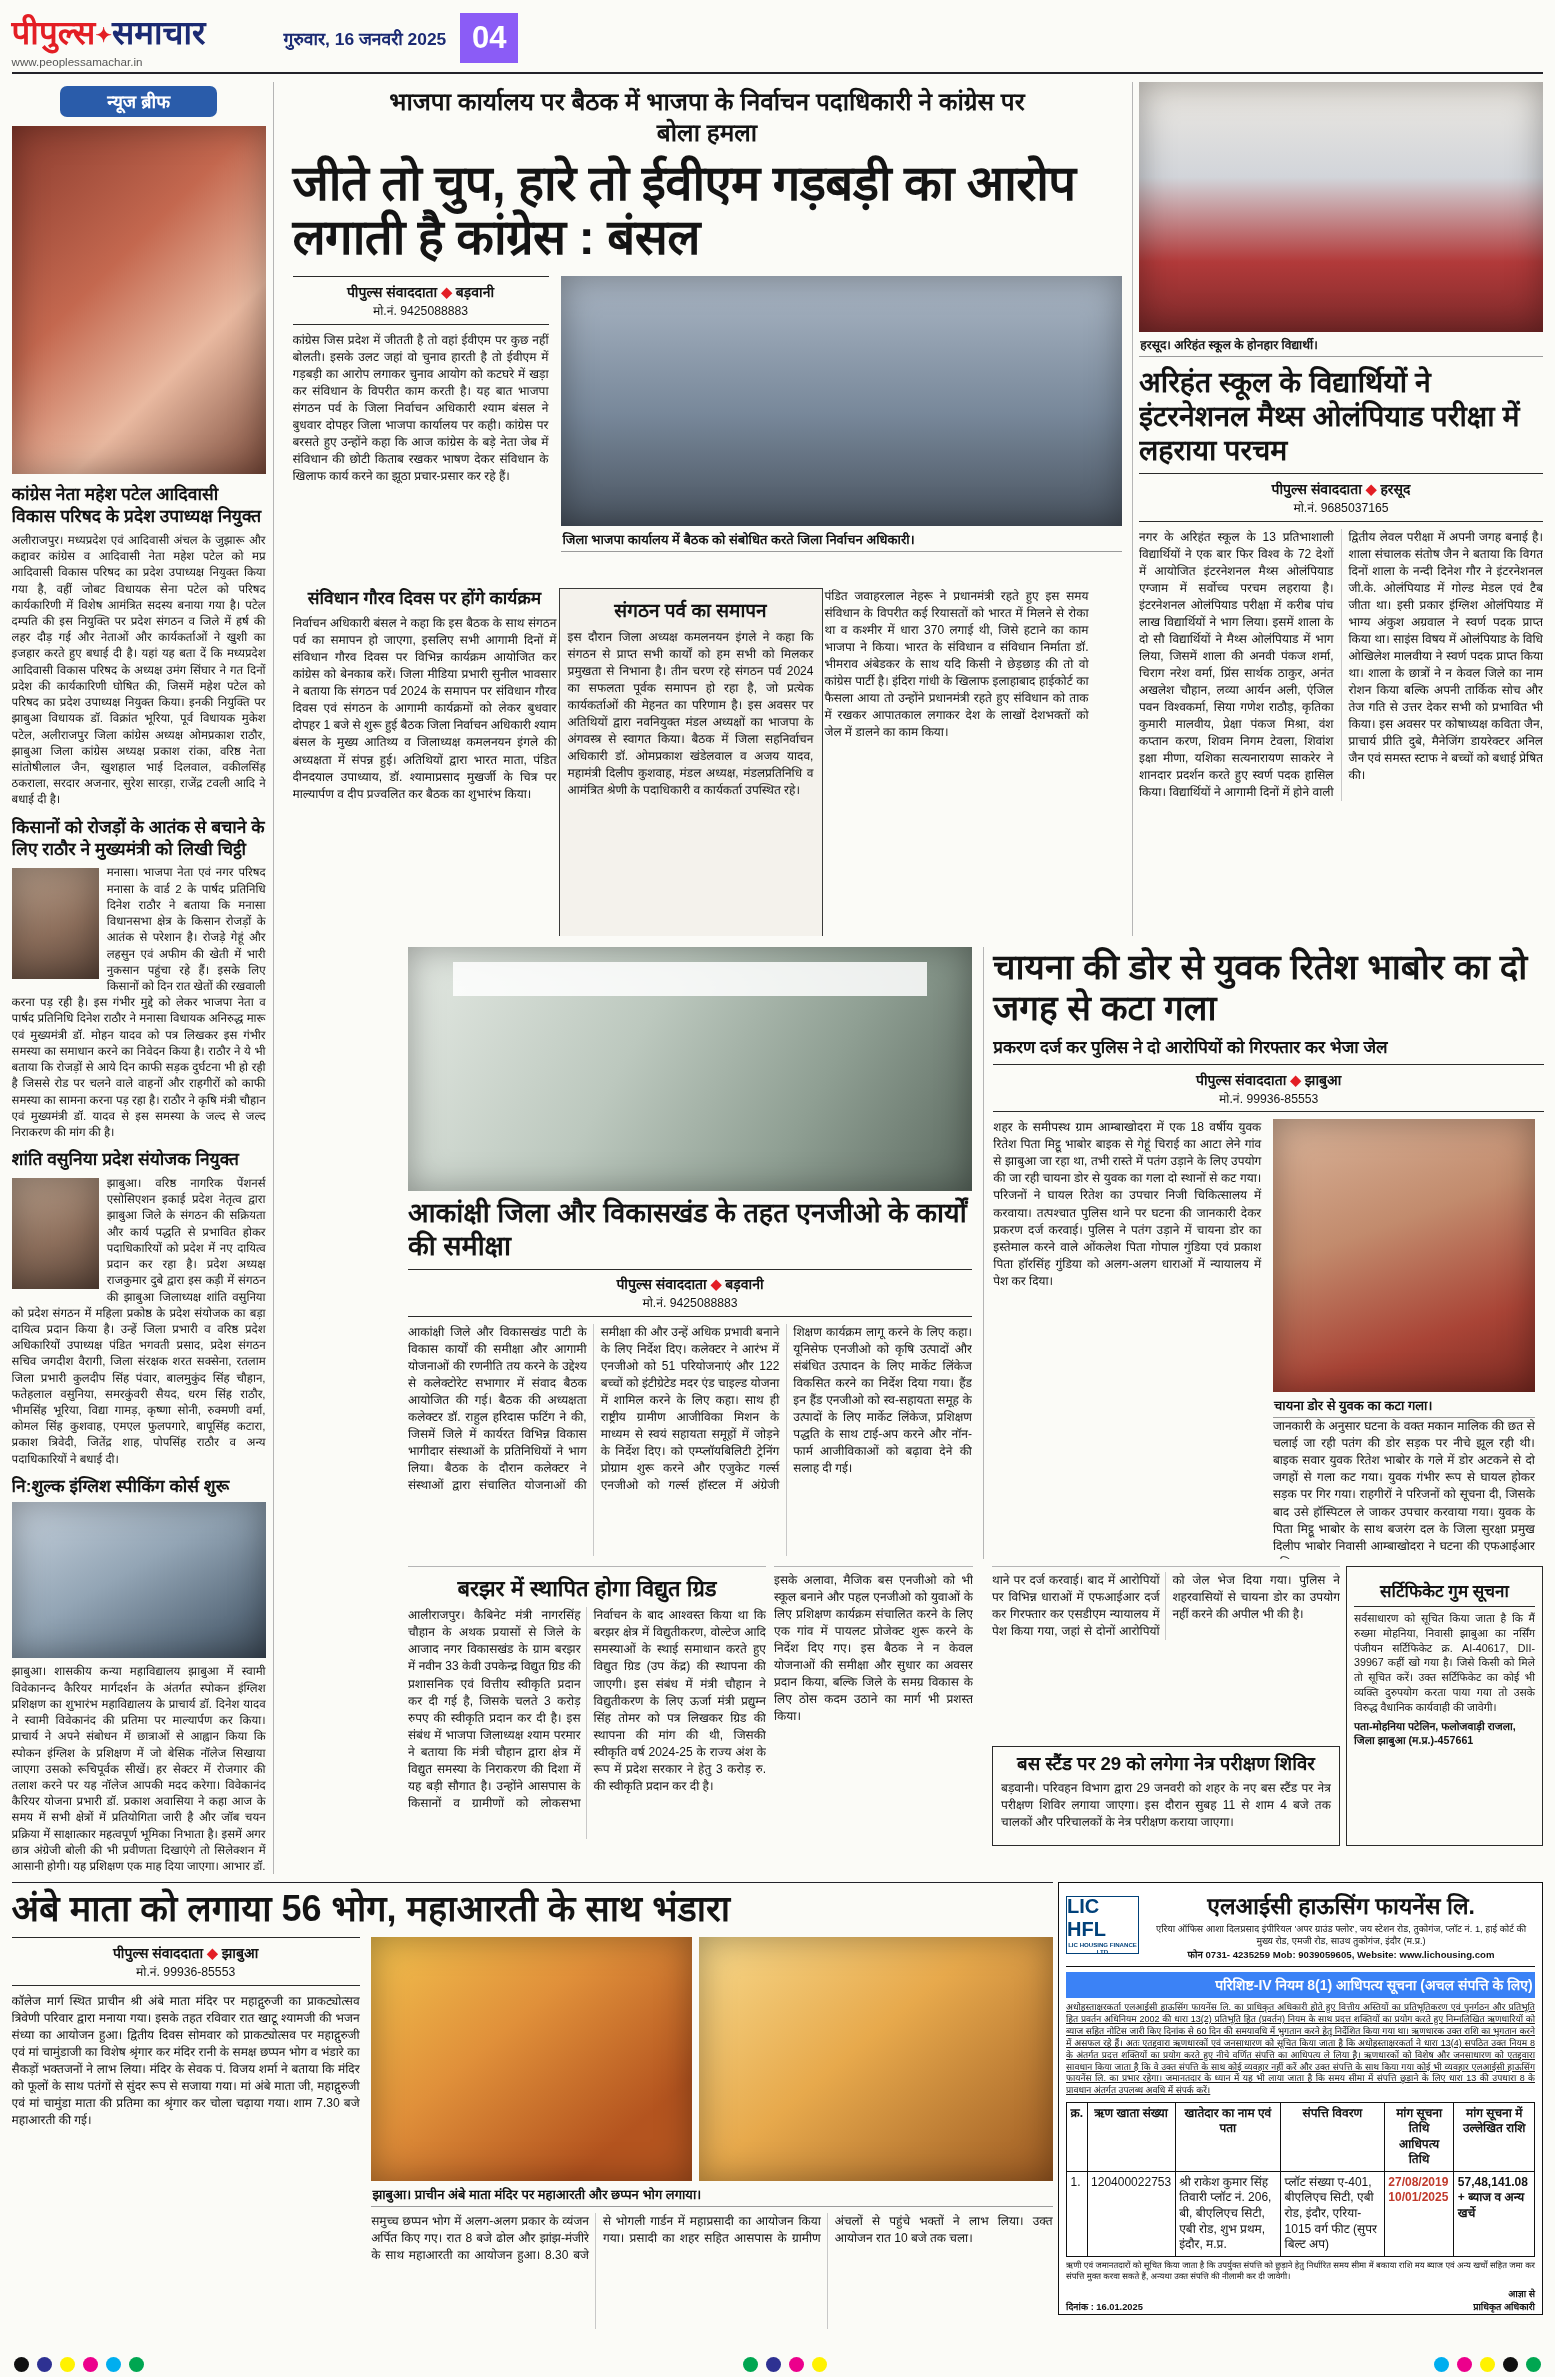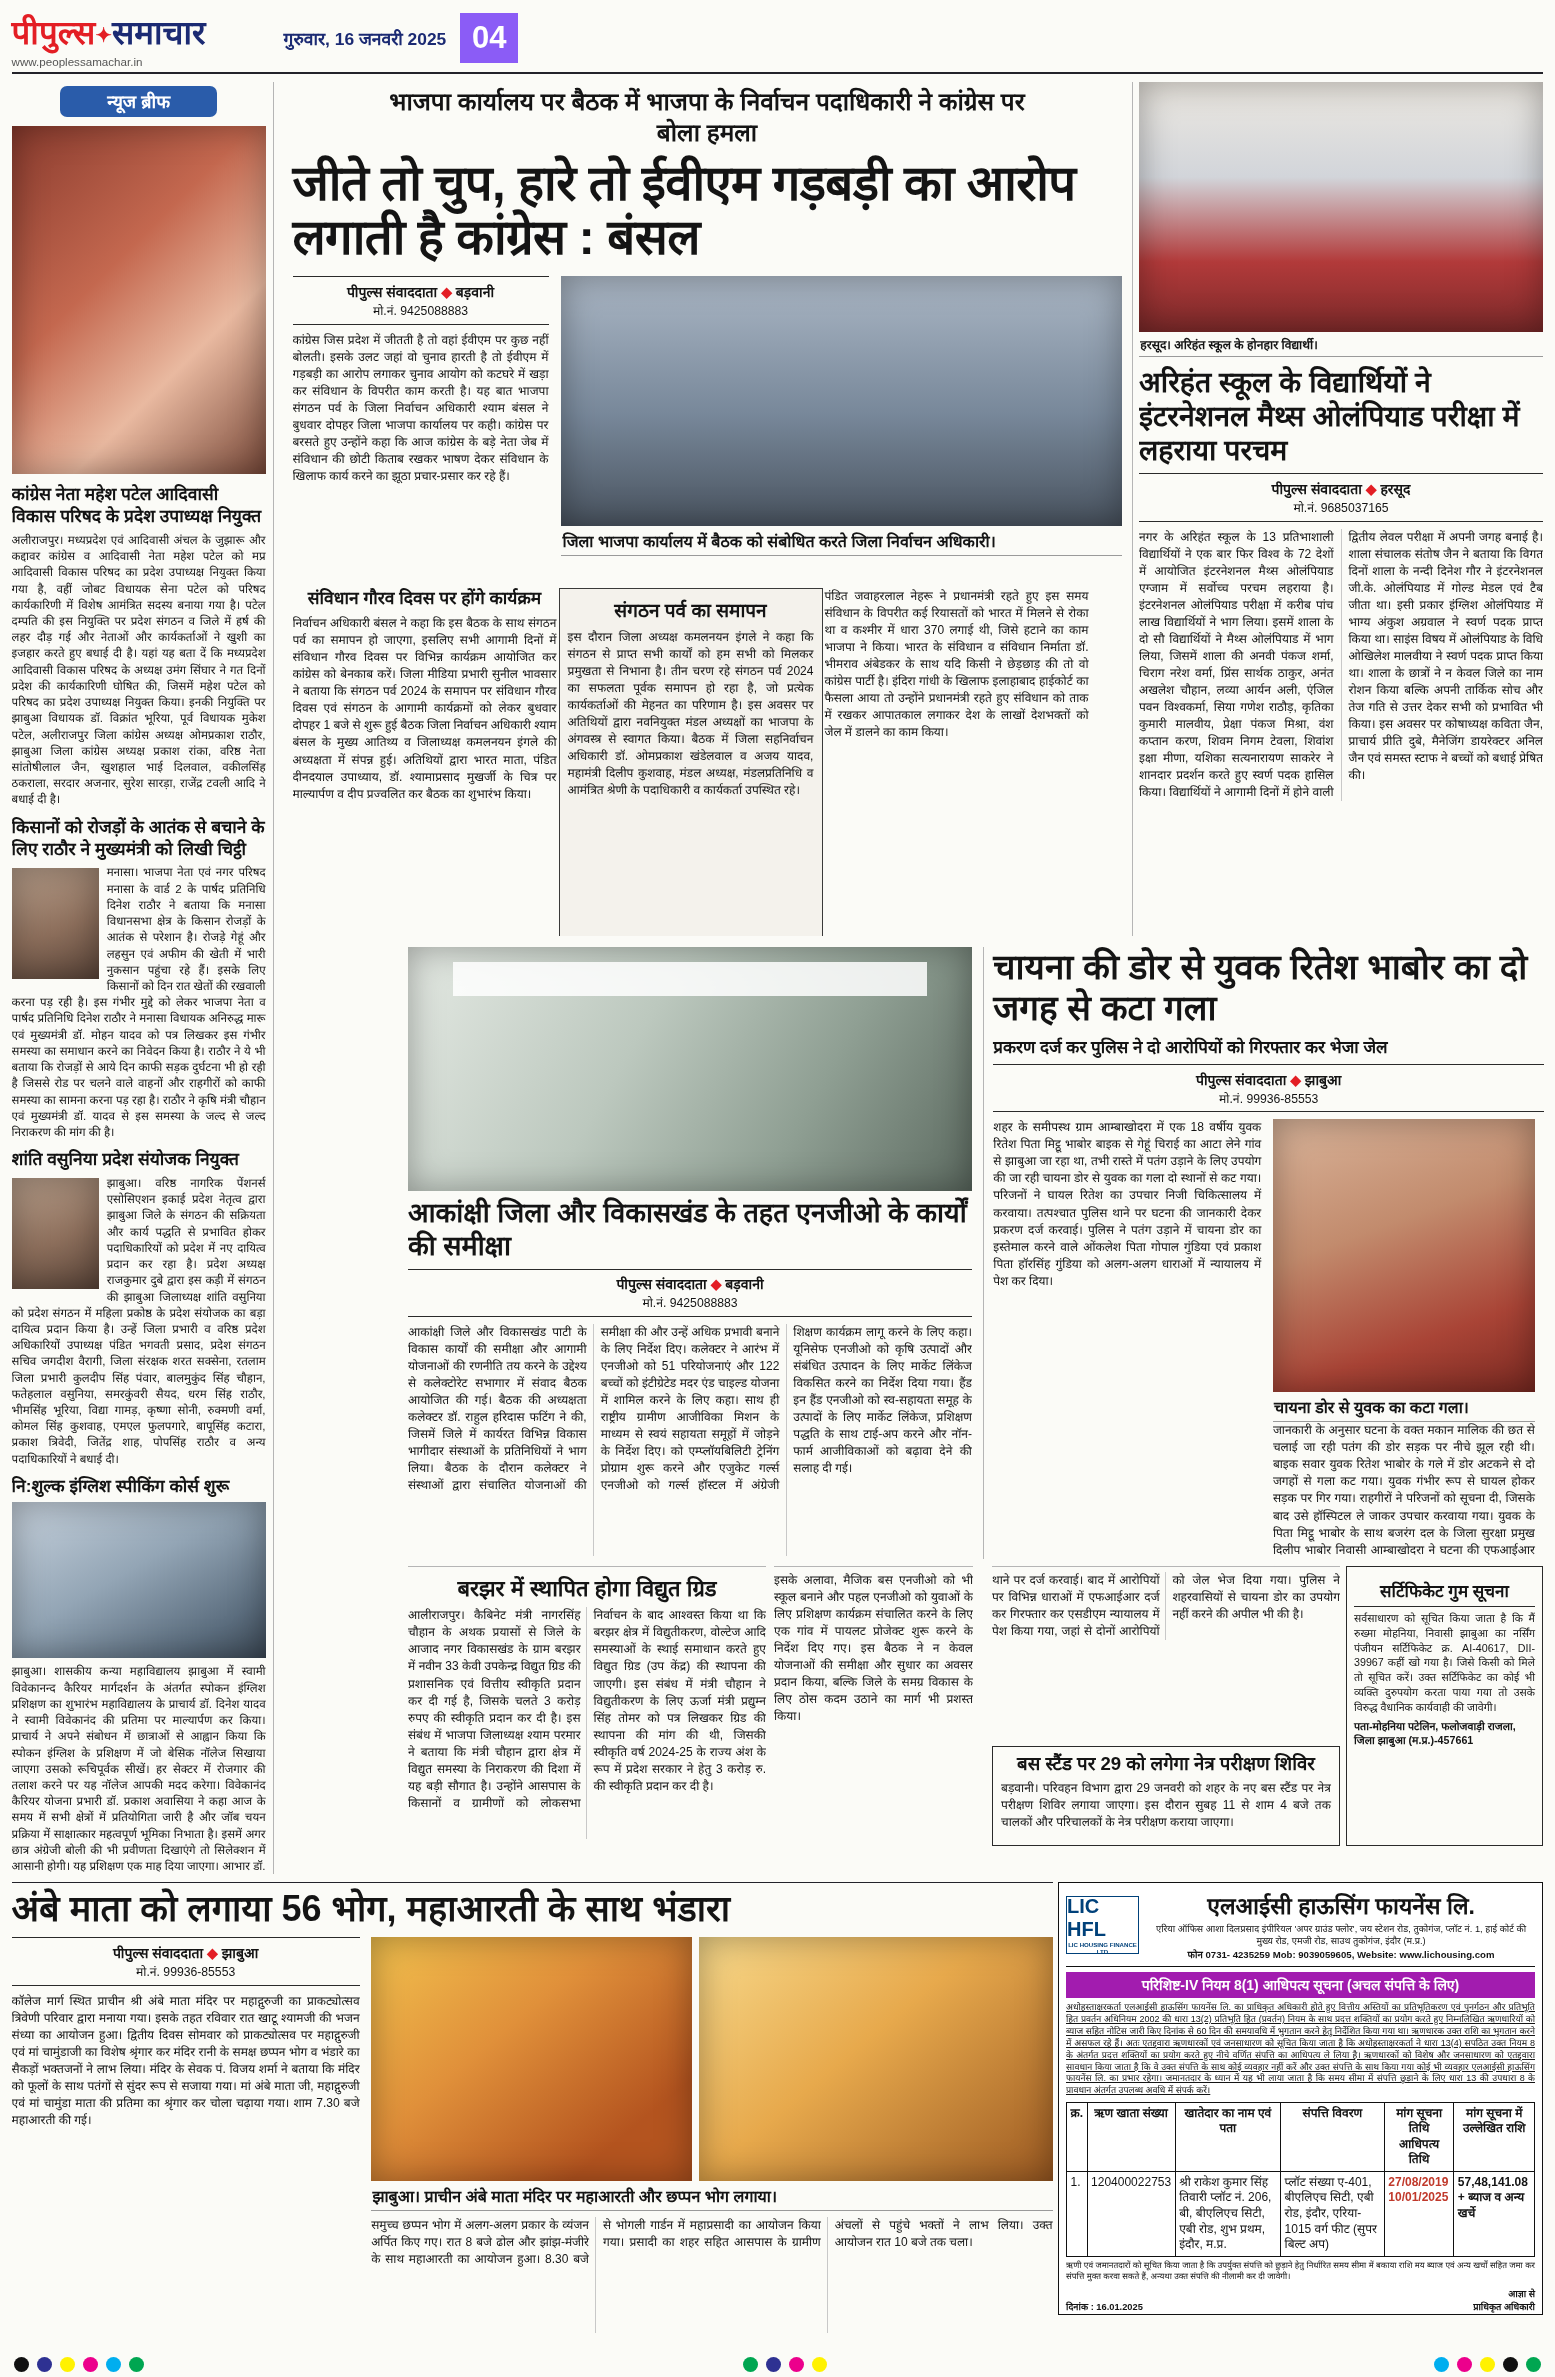--- a/index.html
+++ b/index.html
@@ -38,21 +38,21 @@
   .main-headline { font-size:49px; font-weight:800; line-height:1.1; letter-spacing:-0.6px; margin-bottom:11.6px; }
   .byline-block { border-top:1.2px solid #2a2a2a; border-bottom:1.2px solid #2a2a2a; padding:4.6px 0; text-align:center; margin-bottom:7px; }
   .byline { font-size:14px; font-weight:800; }
   .byline .sep { color:#e31e24; }
   .phone { font-size:12.2px; margin-top:1.2px; }
   .ma-row1 { display:flex; gap:12.8px; height:302px; overflow:hidden; }
   .ma-col1 { width:256px; }
   .body-text { font-size:12px; line-height:1.42; text-align:justify; }
   .ma-photo-wrap { flex:1; }
   .main-photo { width:100%; height:250px; background:linear-gradient(180deg,#aab6c4,#78889a 55%,#49535f); }
-  .photo-caption { font-size:16px; font-weight:700; padding:3.5px 1.2px; border-bottom:0.6px solid #9a9a9a; }
+  .photo-caption { font-size:13px; font-weight:700; padding:3.5px 1.2px; border-bottom:0.6px solid #9a9a9a; }
   .ma-row2 { display:flex; gap:2px; margin-top:9.3px; height:407px; overflow:hidden; }
   .ma-colA,.ma-colB,.ma-colC { width:264px; }
   .subhead2 { font-size:17.4px; font-weight:800; text-align:center; line-height:1.25; margin-bottom:5.8px; }
   .subbox { border:1.2px solid #3a3a3a; background:#f4f2ec; padding:8.1px; height:100%; }
   .subbox-title { font-size:19px; font-weight:800; text-align:center; margin-bottom:5.8px; }
 
   
   .right-col { position:absolute; left:1139px; top:82px; width:404px; height:854px; overflow:hidden; }
   .oly-photo { width:100%; height:250px; background:linear-gradient(180deg,#ece8e1,#d2d5da 38%,#b23a3a 72%,#7d2a2a); }
   .oly-caption { font-size:12.2px; font-weight:700; padding:3.5px 1.2px; border-bottom:0.6px solid #9a9a9a; }
@@ -103,21 +103,21 @@
   
   .lic { position:absolute; left:1058px; top:1882px; width:485px; height:433px; border:1.7px solid #111; padding:5.8px 7px; overflow:hidden; background:#fff; }
   .lic-head { display:flex; gap:8.1px; align-items:center; border-bottom:1.2px solid #111; padding-bottom:4.6px; }
   .lic-logo { width:73px; height:58px; border:1.7px solid #00417a; color:#00417a; display:flex; flex-direction:column; align-items:center; justify-content:center; font-weight:800; }
   .lic-logo .big { font-size:20px; }
   .lic-logo .small { font-size:6.1px; text-align:center; line-height:1.2; }
   .lic-titlewrap { flex:1; text-align:center; }
   .lic-title { font-size:23px; font-weight:800; }
   .lic-addr { font-size:9.3px; line-height:1.3; margin-top:2.3px; }
   .lic-phone { font-size:9.6px; font-weight:700; margin-top:1.2px; }
-  .lic-band { background:#a21caf; color:#fff; font-size:14px; font-weight:700; text-align:center; padding:3.5px 2.3px; margin:4.6px 0; }
+  .lic-band { background:#3b82f6; color:#fff; font-size:14px; font-weight:700; text-align:right; padding:3.5px 2.3px; margin:4.6px 0; }
   .lic-legal { font-size:9px; line-height:1.32; text-align:justify;text-decoration:underline; }
   .lic-table { width:100%; border-collapse:collapse; margin:4.6px 0 3.5px; font-size:12px; }
   .lic-table th, .lic-table td { border:0.9px solid #111; padding:2.9px 3.5px; vertical-align:top; text-align:left; line-height:1.3; }
   .lic-table th { font-weight:800; text-align:center; }
   .pre { white-space:pre-line; }
   .lic-dates { color:#c0392b; font-weight:800; text-align:center; }
   .lic-amt { font-weight:800; }
   .lic-note { font-size:8.4px; line-height:1.3; text-align:justify; }
   .lic-foot { display:flex; justify-content:space-between; align-items:flex-end; margin-top:4.6px; font-size:9.3px; font-weight:700; }
   .lic-foot .right { text-align:right; font-weight:800; }

